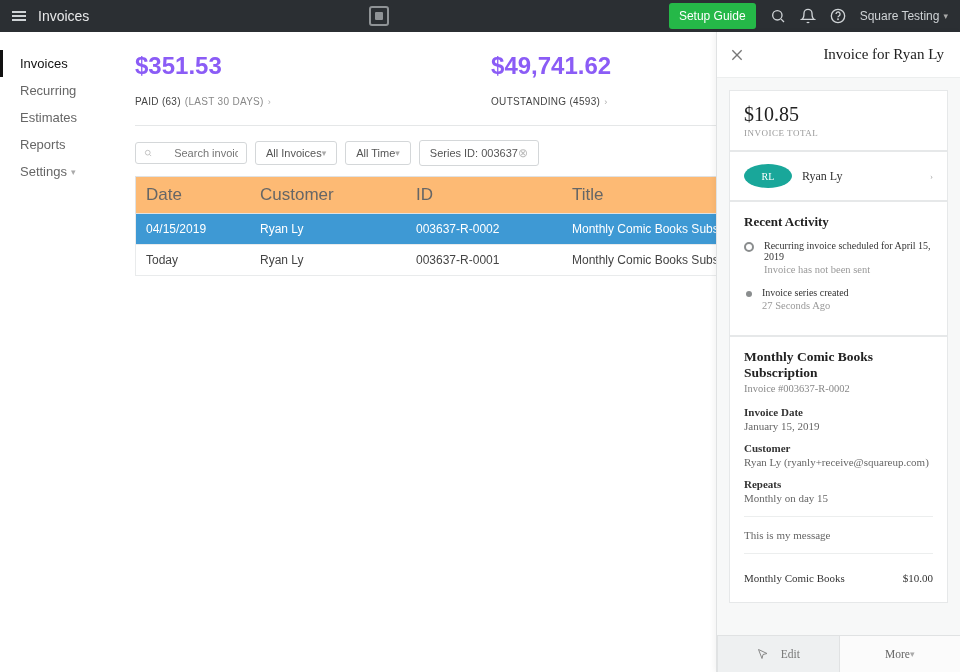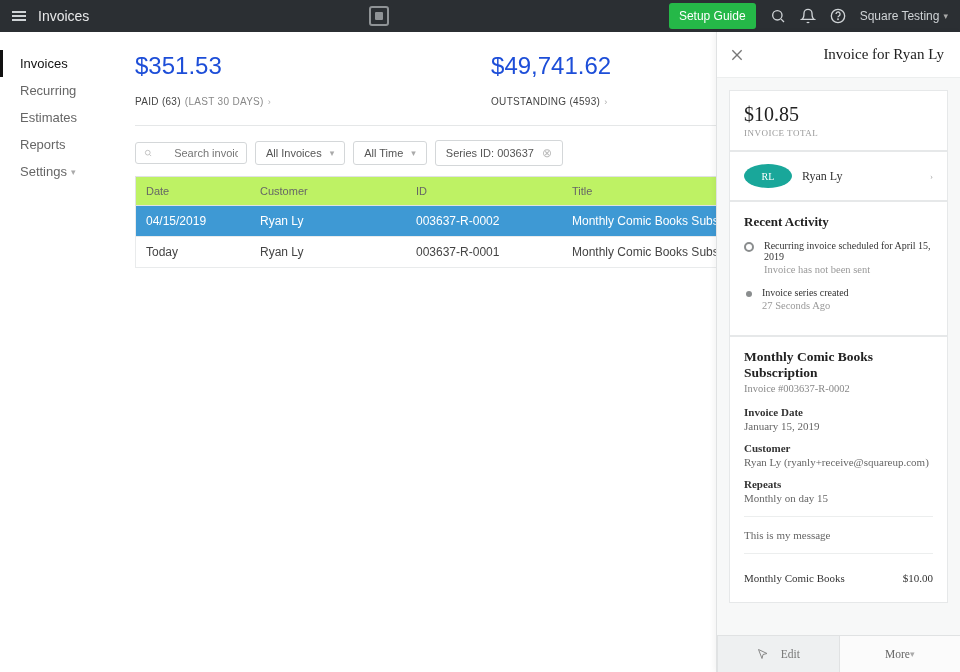--- a/index.html
+++ b/index.html
@@ -22,31 +22,31 @@
 
 .main { display:flex; height: calc(672px - 32px); }
 .sidebar { width: 115px; padding: 18px 0 0 20px; border-right:none; }
 .sidebar-item { font-size:13px; color:#666; padding:6px 0; cursor:pointer; display:flex; align-items:center; gap:4px; }
 .sidebar-item.active { color:#111; font-weight:500; position:relative; }
 .sidebar-item.active::before { content:""; position:absolute; left:-20px; top:0; bottom:0; width:3px; background:#111; }
 
 .content { flex:1; padding: 14px 20px 0 20px; }
 
 .stats { display:flex; gap:220px; border-bottom:1px solid #e5e7e8; padding:6px 0 18px 0; }
-.stat-amount { font-size:24px; font-weight:400; color:#1d4ed8; }
+.stat-amount { font-size:24px; font-weight:700; color:#8b5cf6; }
 .stat-sub { font-size:10px; color:#888; text-transform:uppercase; letter-spacing:.3px; margin-top:16px; display:flex; align-items:center; gap:4px; cursor:pointer; }
 .stat-sub .dark { color:#444; font-weight:500; }
 
 .filters { display:flex; gap:8px; margin:14px 0 10px 0; align-items:center; }
 .search-box { display:flex; align-items:center; border:1px solid #d4d7d9; border-radius:3px; padding:4px 8px; width:112px; gap:22px; }
 .search-box input { border:none; outline:none; font-size:11px; width:100%; }
-.filter-pill { border:1px solid #d4d7d9; border-radius:3px; padding:5px 10px; font-size:11px; color:#555; background:#fff; cursor:pointer; display:flex; align-items:center; gap:8px; }
+.filter-pill { border:1px solid #d4d7d9; border-radius:3px; padding:5px 10px; font-size:11px; color:#555; background:#fff; cursor:pointer; display:flex; align-items:center; gap:0; }
 .filter-pill .tiny-x { color:#bbb; font-size:12px; }
 
-.table-head { display:flex; background:#bef264; border:1px solid #e0e2e3; font-size:11px; color:#666; font-weight:500; }
+.table-head { display:flex; background:#fdba74; border:1px solid #e0e2e3; font-size:17px; color:#666; font-weight:500; }
 .table-head div, .table-row div { padding:8px 10px; }
 .col-date { width:114px; }
 .col-customer { width:156px; }
 .col-id  { width:156px; }
 .col-title { flex:1; }
 
 .table-row { display:flex; border:1px solid #e9ebec; border-top:none; font-size:12px; color:#444; cursor:pointer; }
 .table-row.selected { background:#3e99d4; color:#fff; }
 .table-row.selected .col-customer { font-weight:500; }
 .table-row .col-customer { font-weight:500; }

